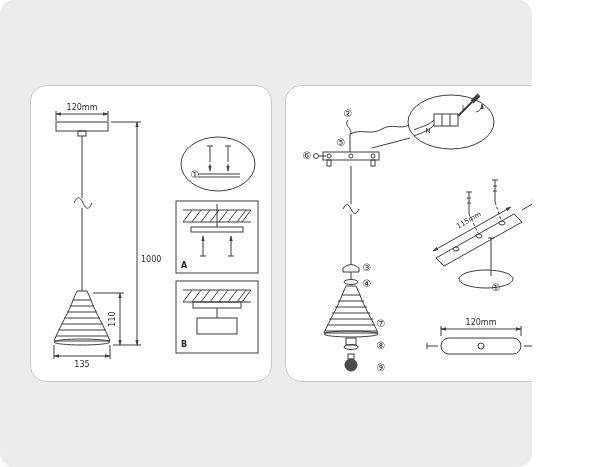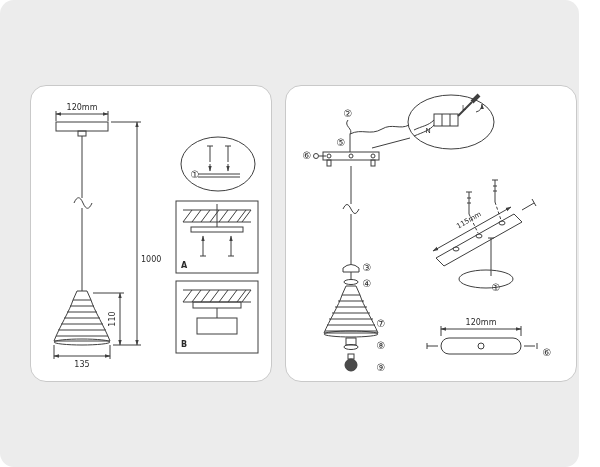--- a/index.html
+++ b/index.html
@@ -1,20 +1,19 @@
 <!DOCTYPE html>
 <html><head>
 <meta charset="utf-8">
 <style>
   html,body{margin:0;padding:0;background:#ffffff;}
   .canvas{
     position:relative;width:532px;height:467px;background:#ececec;
     border-radius:14px;overflow:hidden;
     font-family:"DejaVu Sans",sans-serif;
-    padding-left:47px;
   }
   .panel{
     position:absolute;background:#ffffff;border:1px solid #c9c9c9;border-radius:16px;
   }
   .panel-left{left:30px;top:85px;width:240px;height:295px;}
   .panel-right{left:285px;top:85px;width:290px;height:295px;}
   svg{display:block;}
   svg text{stroke:none;fill:#2a2a2a;}
   .dim{font-size:8px;}
   .tiny{font-size:7px;}

